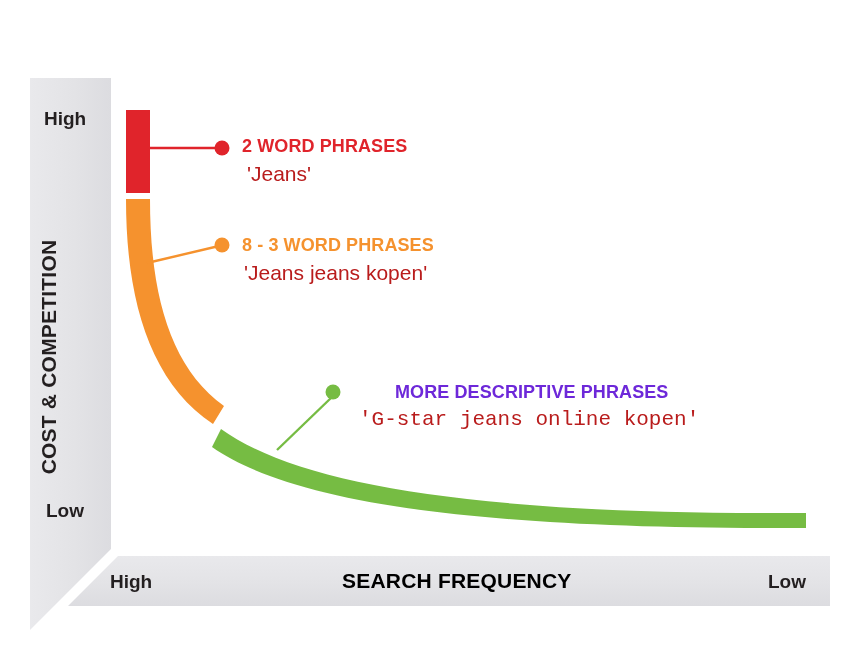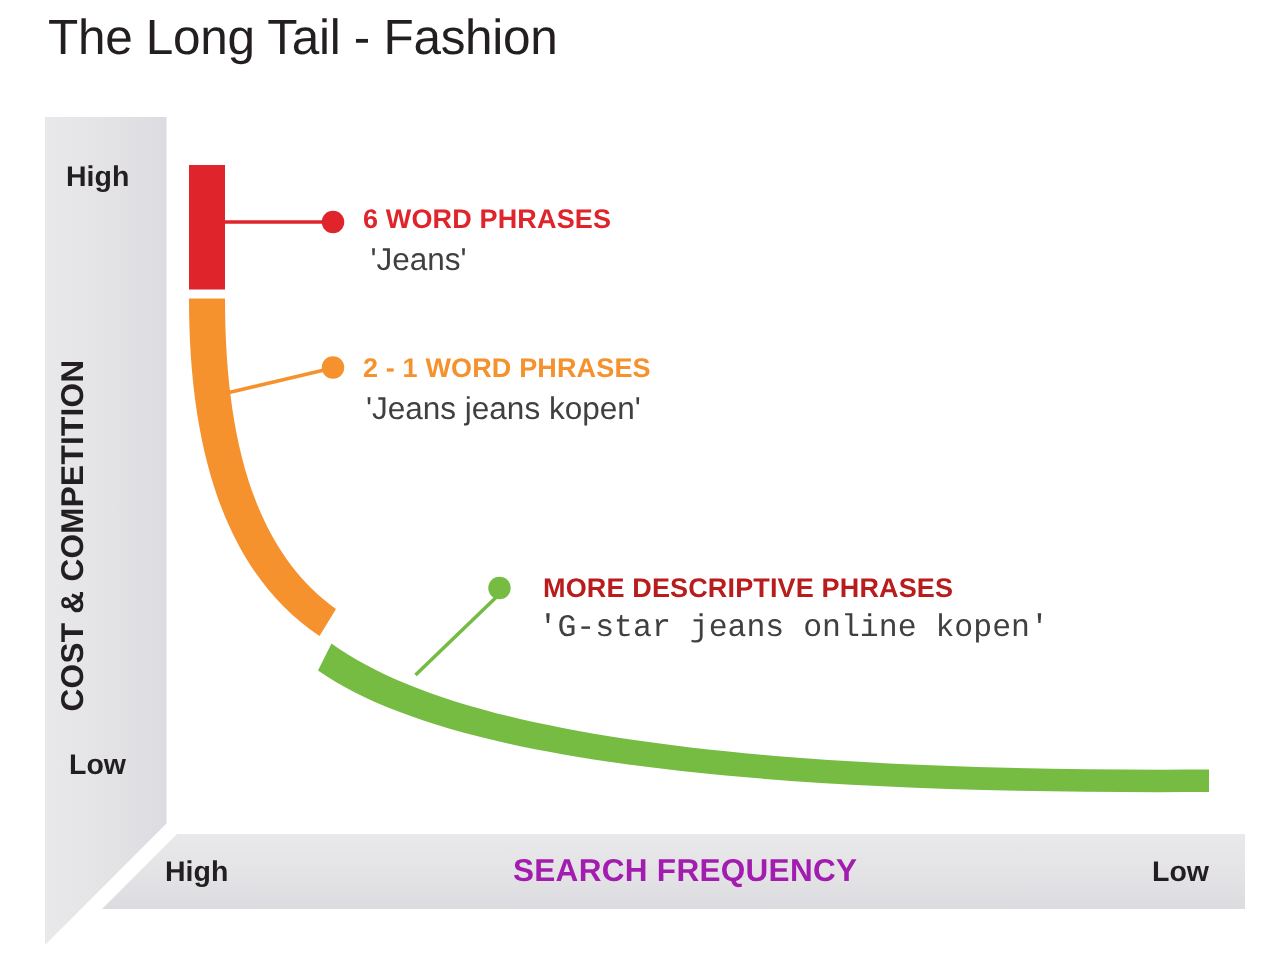--- a/index.html
+++ b/index.html
@@ -69,54 +69,53 @@
     transform-origin: center center;
     white-space: nowrap;
   }
   #x-axis-title {
     position: absolute;
     left: 342px;
     top: 569px;
     font-size: 21px;
     font-weight: bold;
     letter-spacing: 0.2px;
-    color: #a21caf;
+    color: #000000;
     white-space: nowrap;
   }
 
   
   .callout { position: absolute; }
   .callout-heading {
     font-size: 18px;
     font-weight: bold;
     letter-spacing: 0.1px;
     white-space: nowrap;
     line-height: 1.1;
   }
   .callout-example {
     font-size: 21px;
     font-weight: 400;
-    color: #404040;
+    color: #b91c1c;
     white-space: nowrap;
     line-height: 1.25;
     margin-top: 4px;
   }
   #callout-one-word   { left: 242px; top: 137px; }
   #callout-one-word .callout-example { margin-left: 5px; }
   #callout-two-three  { left: 242px; top: 236px; }
   #callout-two-three .callout-example { margin-left: 2px; }
   #callout-descriptive{ left: 362px; top: 383px; }
   #callout-descriptive .callout-example { margin-left: -3px; font-family: Liberation Mono, monospace; }
 </style>
 </head>
 <body>
 
 <div id="chart-root">
 
-  <div id="page-title">The Long Tail - Fashion</div>
 
   <svg id="plot-svg" viewBox="0 0 853 647">
     <defs>
 
       <linearGradient id="panelGradV" x1="0" y1="0" x2="1" y2="0">
         <stop offset="0%" stop-color="#e9e9ec"></stop>
         <stop offset="55%" stop-color="#e3e3e6"></stop>
         <stop offset="100%" stop-color="#dcdce0"></stop>
       </linearGradient>
       <linearGradient id="panelGradH" x1="0" y1="0" x2="0" y2="1">
@@ -163,27 +162,27 @@
 
   <div class="axis-text" id="y-axis-high-label">High</div>
   <div class="axis-text" id="y-axis-low-label">Low</div>
   <div id="y-axis-title">COST &amp; COMPETITION</div>
 
   <div class="axis-text" id="x-axis-high-label">High</div>
   <div class="axis-text" id="x-axis-low-label">Low</div>
   <div id="x-axis-title">SEARCH FREQUENCY</div>
 
   <div class="callout" id="callout-one-word">
-    <div class="callout-heading" style="color: rgb(224, 36, 43);">6 WORD PHRASES</div>
+    <div class="callout-heading" style="color: rgb(224, 36, 43);">2 WORD PHRASES</div>
     <div class="callout-example">'Jeans'</div>
   </div>
 
   <div class="callout" id="callout-two-three">
-    <div class="callout-heading" style="color: rgb(245, 146, 46);">2 - 1 WORD PHRASES</div>
+    <div class="callout-heading" style="color: rgb(245, 146, 46);">8 - 3 WORD PHRASES</div>
     <div class="callout-example">'Jeans jeans kopen'</div>
   </div>
 
   <div class="callout" id="callout-descriptive">
-    <div class="callout-heading" style="color: #b91c1c;">MORE DESCRIPTIVE PHRASES</div>
+    <div class="callout-heading" style="color: #6d28d9; margin-left: 33px;">MORE DESCRIPTIVE PHRASES</div>
     <div class="callout-example">'G-star jeans online kopen'</div>
   </div>
 
 </div>
 
 </body></html>

